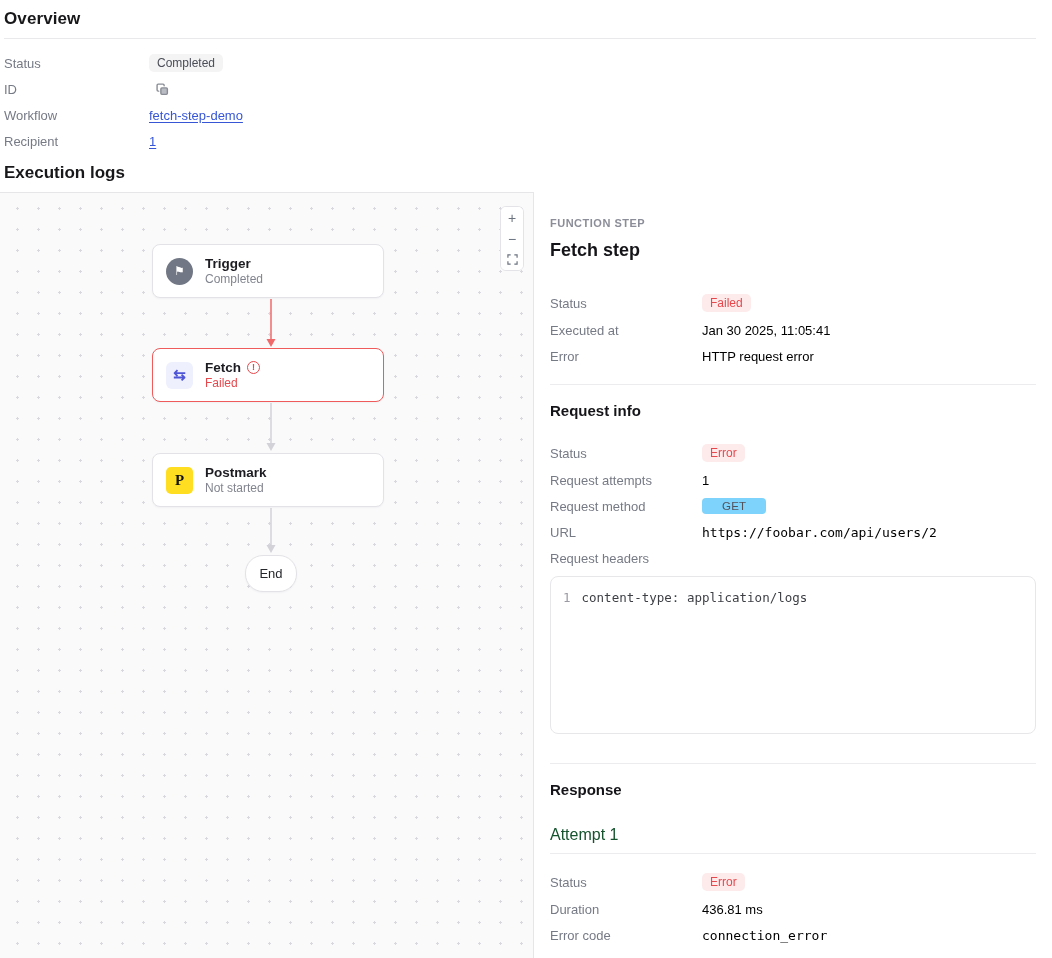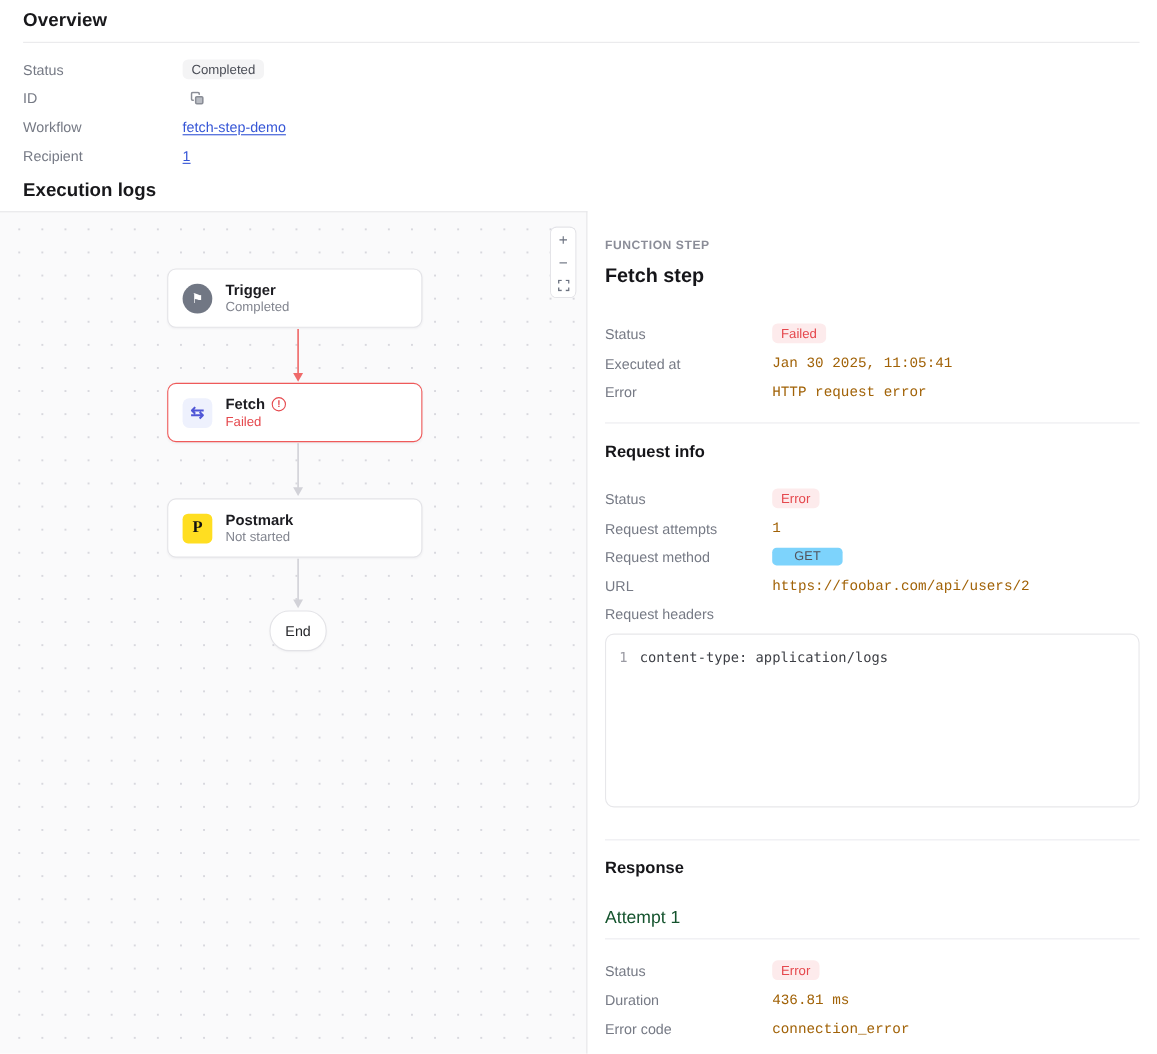--- a/index.html
+++ b/index.html
@@ -1,20 +1,20 @@
 <!DOCTYPE html>
 <html><head>
 <meta charset="utf-8">
 <style>
   * { margin:0; padding:0; box-sizing:border-box; }
   html,body { width:1052px; height:958px; background:#fff; overflow:hidden;
     font-family:"Liberation Sans", sans-serif; color:#18181b; }
 
   
-  .pagepad { padding-left:21px; padding-right:16px; }
+  .pagepad { padding-left:4px; padding-right:16px; }
   .h-main { font-size:17px; font-weight:700; padding-top:9px; padding-bottom:9px;
     border-bottom:1px solid #e9e9ec; letter-spacing:.1px; }
   .ov-rows { padding-top:11px; }
   .ov-row { display:flex; align-items:center; height:26px; font-size:13px; }
   .ov-row .lbl { width:145px; color:#767a85; flex:none; }
   .badge-neutral { background:#f4f4f5; color:#4b4e57; font-size:12px;
     padding:2px 8px; border-radius:5px; display:inline-block; }
   .mono { font-family:"DejaVu Sans Mono","Liberation Mono",monospace; }
   .id-val { font-size:13px; color:#27272a; letter-spacing:-.2px; }
   .copy-btn { display:inline-flex; margin-left:7px; cursor:pointer; align-items:center; }
@@ -59,21 +59,21 @@
   .ctl-btn { height:21px; display:flex; align-items:center; justify-content:center;
     color:#6b7280; font-size:14px; cursor:pointer; background:#fff; border:none; }
 
   
   .detail { flex:1; padding:25px 16px 0 16px; }
   .eyebrow { font-size:11px; font-weight:700; letter-spacing:.5px; color:#8b8d98; }
   .detail-title { font-size:18px; font-weight:700; margin-top:11px; color:#151519; }
   .drows { margin-top:33px; }
   .drow { display:flex; align-items:center; margin-bottom:10px; min-height:16px; font-size:13px; }
   .drow .lbl { width:152px; flex:none; color:#767a85; }
-  .drow .val { color:#a16207;font-family:Liberation Mono, monospace; }
+  .drow .val { color:#000000; }
   .badge-error { background:#fdebec; color:#e5484d; font-size:12px; font-weight:500;
     padding:2px 8px; border-radius:5px; display:inline-block; }
   .badge-get { background:#7dd3fc; color:#52525b; font-size:11.5px; padding:2px 20px;
     border-radius:4px; display:inline-block; letter-spacing:.2px; }
   .divider { height:1px; background:#ececef; margin-top:20px; }
   .h-section { font-size:15px; font-weight:700; margin-top:17px; color:#151519; }
   .rq-rows { margin-top:25px; }
   .code-block { margin-top:8px; height:158px; background:#fff; border:1px solid #e7e7ea;
     border-radius:8px; padding:13px 12px; display:flex; gap:11px; overflow:hidden; }
   .code-ln { color:#9a9aa3; font-size:12.5px; }

